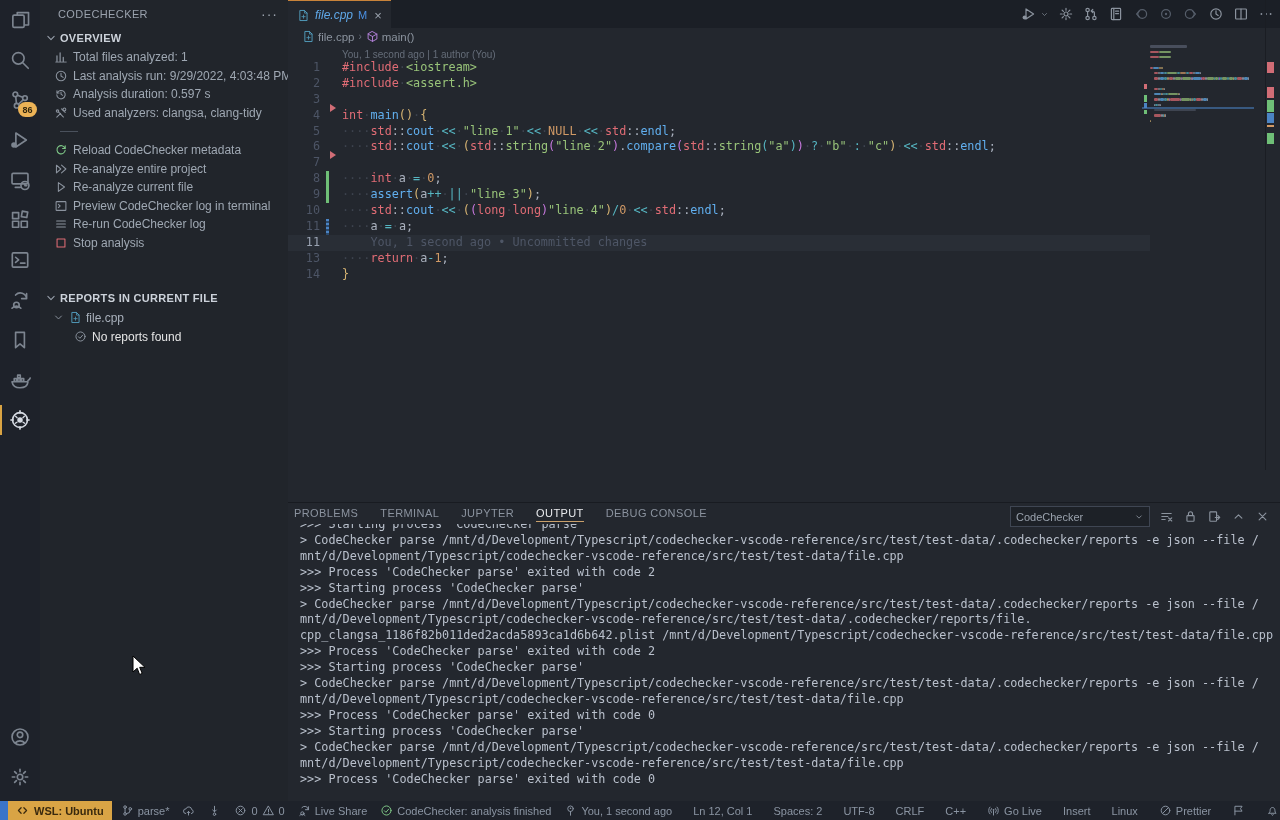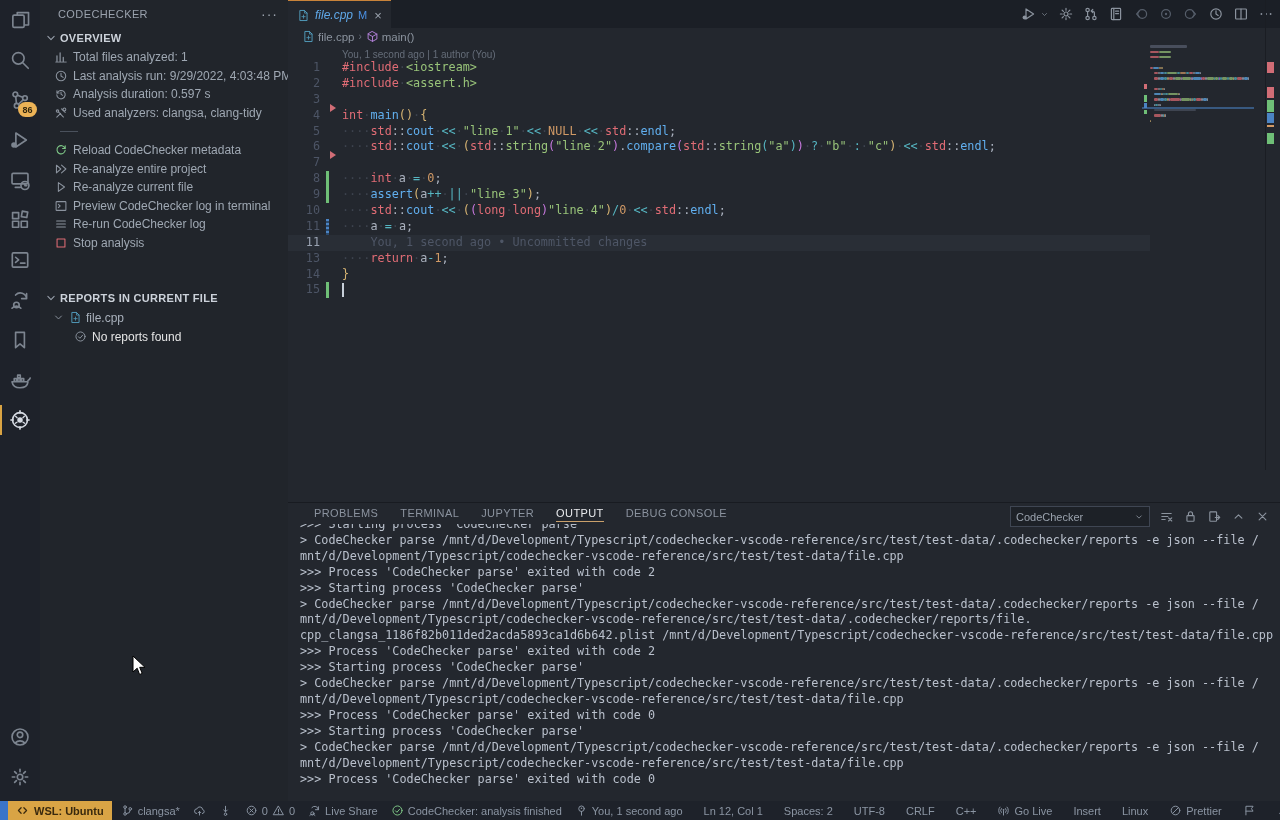--- a/index.html
+++ b/index.html
@@ -71,21 +71,21 @@
   #minimap{position:absolute;left:862px;top:44px;width:104px;height:100px;}
   .mrow{height:5.3px;position:relative;white-space:nowrap;}
   .mseg{display:inline-block;height:2.4px;margin-top:1.4px;vertical-align:top;opacity:.7;border-radius:1px;}
   .mgut{position:absolute;left:-6px;width:3px;}
   #mm-curline{position:absolute;left:-8px;right:0;height:2px;background:rgba(74,132,196,.55);}
   #ruler{position:absolute;left:977px;top:0;width:9px;height:470px;border-left:1px solid #1a1d23;}
   .rmark{position:absolute;left:1px;width:7px;}
 
   
   #panel{position:absolute;left:288px;top:502px;right:0;height:299px;background:#23272e;border-top:1px solid #181b21;}
-  #panel-tabs{position:absolute;left:26px;top:0;height:22px;display:flex;gap:22px;align-items:center;}
+  #panel-tabs{position:absolute;left:6px;top:0;height:22px;display:flex;gap:22px;align-items:center;}
   .ptab{font-size:11px;letter-spacing:.4px;color:#8b939f;cursor:pointer;padding-bottom:2px;}
   .ptab.active{color:#e8eaed;border-bottom:1.5px solid #c9a06b;}
   #panel-right{position:absolute;right:10px;top:3px;display:flex;align-items:center;gap:9px;color:#8b939e;}
   #channel-select{display:flex;align-items:center;width:128px;height:19px;border:1px solid #3f4653;background:#1d2127;
                   font-size:11px;color:#9aa2ad;padding:0 5px;justify-content:space-between;cursor:pointer;}
   #panel-right .ico{width:15px;height:15px;cursor:pointer;}
   #panel-body{position:absolute;left:0;top:21px;right:0;bottom:0;overflow:hidden;}
   #output{position:relative;top:-7px;padding-left:12px;font-size:11.8px;line-height:15.9px;color:#b9c0cc;white-space:pre;}
 
   
@@ -489,21 +489,20 @@
         <div class="line"><span class="ln">5</span><span class="ctext"><span class="tok-ws"><span class="wsdot">·</span><span class="wsdot">·</span><span class="wsdot">·</span><span class="wsdot">·</span></span><span class="tok-kw">std</span><span class="tok-fg">::</span><span class="tok-fn">cout</span><span class="tok-op"><span class="wsdot">·</span>&lt;&lt;</span><span class="tok-str"><span class="wsdot">·</span>"line<span class="wsdot">·</span>1"</span><span class="tok-op"><span class="wsdot">·</span>&lt;&lt;</span><span class="tok-num"><span class="wsdot">·</span>NULL</span><span class="tok-op"><span class="wsdot">·</span>&lt;&lt;</span><span class="tok-kw"><span class="wsdot">·</span>std</span><span class="tok-fg">::</span><span class="tok-fn">endl</span><span class="tok-fg">;</span></span></div>
         <div class="line"><span class="ln">6</span><span class="ctext"><span class="tok-ws"><span class="wsdot">·</span><span class="wsdot">·</span><span class="wsdot">·</span><span class="wsdot">·</span></span><span class="tok-kw">std</span><span class="tok-fg">::</span><span class="tok-fn">cout</span><span class="tok-op"><span class="wsdot">·</span>&lt;&lt;</span><span class="tok-p1"><span class="wsdot">·</span>(</span><span class="tok-kw">std</span><span class="tok-fg">::</span><span class="tok-str">string</span><span class="tok-p2">(</span><span class="tok-str">"line<span class="wsdot">·</span>2"</span><span class="tok-p2">)</span><span class="tok-fg">.</span><span class="tok-fn">compare</span><span class="tok-p2">(</span><span class="tok-kw">std</span><span class="tok-fg">::</span><span class="tok-str">string</span><span class="tok-p3">(</span><span class="tok-str">"a"</span><span class="tok-p3">)</span><span class="tok-p2">)</span><span class="tok-op"><span class="wsdot">·</span>?</span><span class="tok-str"><span class="wsdot">·</span>"b"</span><span class="tok-op"><span class="wsdot">·</span>:</span><span class="tok-str"><span class="wsdot">·</span>"c"</span><span class="tok-p1">)</span><span class="tok-op"><span class="wsdot">·</span>&lt;&lt;</span><span class="tok-kw"><span class="wsdot">·</span>std</span><span class="tok-fg">::</span><span class="tok-fn">endl</span><span class="tok-fg">;</span></span></div>
         <div class="line"><span class="ln">7</span><span class="del-tri"></span><span class="ctext"></span></div>
         <div class="line"><span class="ln">8</span><span class="deco-add"></span><span class="ctext"><span class="tok-ws"><span class="wsdot">·</span><span class="wsdot">·</span><span class="wsdot">·</span><span class="wsdot">·</span></span><span class="tok-kw">int</span><span class="tok-fg"><span class="wsdot">·</span>a</span><span class="tok-op"><span class="wsdot">·</span>=</span><span class="tok-num"><span class="wsdot">·</span>0</span><span class="tok-fg">;</span></span></div>
         <div class="line"><span class="ln">9</span><span class="deco-add"></span><span class="ctext"><span class="tok-ws"><span class="wsdot">·</span><span class="wsdot">·</span><span class="wsdot">·</span><span class="wsdot">·</span></span><span class="tok-fn">assert</span><span class="tok-p1">(</span><span class="tok-fg">a</span><span class="tok-op">++</span><span class="tok-op"><span class="wsdot">·</span>||</span><span class="tok-str"><span class="wsdot">·</span>"line<span class="wsdot">·</span>3"</span><span class="tok-p1">)</span><span class="tok-fg">;</span></span></div>
         <div class="line"><span class="ln">10</span><span class="ctext"><span class="tok-ws"><span class="wsdot">·</span><span class="wsdot">·</span><span class="wsdot">·</span><span class="wsdot">·</span></span><span class="tok-kw">std</span><span class="tok-fg">::</span><span class="tok-fn">cout</span><span class="tok-op"><span class="wsdot">·</span>&lt;&lt;</span><span class="tok-p1"><span class="wsdot">·</span>(</span><span class="tok-p2">(</span><span class="tok-kw">long<span class="wsdot">·</span>long</span><span class="tok-p2">)</span><span class="tok-str">"line<span class="wsdot">·</span>4"</span><span class="tok-p1">)</span><span class="tok-op">/</span><span class="tok-num">0</span><span class="tok-op"><span class="wsdot">·</span>&lt;&lt;</span><span class="tok-kw"><span class="wsdot">·</span>std</span><span class="tok-fg">::</span><span class="tok-fn">endl</span><span class="tok-fg">;</span></span></div>
         <div class="line"><span class="ln">11</span><span class="deco-mod"></span><span class="ctext"><span class="tok-ws"><span class="wsdot">·</span><span class="wsdot">·</span><span class="wsdot">·</span><span class="wsdot">·</span></span><span class="tok-fg">a</span><span class="tok-op"><span class="wsdot">·</span>=</span><span class="tok-fg"><span class="wsdot">·</span>a</span><span class="tok-fg">;</span></span></div>
         <div class="line cur"><span class="ln">11</span><span class="ctext"><span class="blame-txt mono">    You, 1 second ago • Uncommitted changes</span></span></div>
         <div class="line"><span class="ln">13</span><span class="ctext"><span class="tok-ws"><span class="wsdot">·</span><span class="wsdot">·</span><span class="wsdot">·</span><span class="wsdot">·</span></span><span class="tok-kw">return</span><span class="tok-fg"><span class="wsdot">·</span>a</span><span class="tok-op">-</span><span class="tok-num">1</span><span class="tok-fg">;</span></span></div>
         <div class="line"><span class="ln">14</span><span class="ctext"><span class="tok-p1">}</span></span></div>
-        <div class="line"><span class="ln">15</span><span class="deco-add"></span><span class="ctext"></span><span class="caret"></span></div>
       </div>
     <div id="minimap">
         <div class="mrow"><span class="mseg" style="width: 36.72px; background: rgb(89, 96, 112);"></span></div>
         <div class="mrow"><span class="mseg" style="width: 8.64px; background: rgb(224, 108, 117);"></span><span class="mseg" style="width: 11.88px; background: rgb(152, 195, 121);"></span></div>
         <div class="mrow"><span class="mseg" style="width: 8.64px; background: rgb(224, 108, 117);"></span><span class="mseg" style="width: 11.88px; background: rgb(152, 195, 121);"></span></div>
         <div class="mrow"></div>
         <div class="mrow"><span class="mseg" style="width: 3.24px; background: rgb(224, 108, 117);"></span><span class="mseg" style="width: 5.4px; background: rgb(97, 175, 239);"></span><span class="mseg" style="width: 2.16px; background: rgb(216, 181, 115);"></span><span class="mseg" style="width: 2.16px; background: rgb(216, 181, 115);"></span></div>
         <div class="mrow"><span class="mseg" style="width: 4.32px; background: transparent;"></span><span class="mseg" style="width: 3.24px; background: rgb(224, 108, 117);"></span><span class="mseg" style="width: 2.16px; background: rgb(171, 178, 191);"></span><span class="mseg" style="width: 4.32px; background: rgb(97, 175, 239);"></span><span class="mseg" style="width: 3.24px; background: rgb(86, 182, 194);"></span><span class="mseg" style="width: 9.72px; background: rgb(152, 195, 121);"></span><span class="mseg" style="width: 3.24px; background: rgb(86, 182, 194);"></span><span class="mseg" style="width: 5.4px; background: rgb(209, 154, 102);"></span><span class="mseg" style="width: 3.24px; background: rgb(86, 182, 194);"></span><span class="mseg" style="width: 4.32px; background: rgb(224, 108, 117);"></span><span class="mseg" style="width: 2.16px; background: rgb(171, 178, 191);"></span><span class="mseg" style="width: 4.32px; background: rgb(97, 175, 239);"></span><span class="mseg" style="width: 1.08px; background: rgb(171, 178, 191);"></span></div>
         <div class="mrow"><span class="mseg" style="width: 4.32px; background: transparent;"></span><span class="mseg" style="width: 3.24px; background: rgb(224, 108, 117);"></span><span class="mseg" style="width: 2.16px; background: rgb(171, 178, 191);"></span><span class="mseg" style="width: 4.32px; background: rgb(97, 175, 239);"></span><span class="mseg" style="width: 3.24px; background: rgb(86, 182, 194);"></span><span class="mseg" style="width: 2.16px; background: rgb(216, 181, 115);"></span><span class="mseg" style="width: 3.24px; background: rgb(224, 108, 117);"></span><span class="mseg" style="width: 2.16px; background: rgb(171, 178, 191);"></span><span class="mseg" style="width: 6.48px; background: rgb(152, 195, 121);"></span><span class="mseg" style="width: 1.08px; background: rgb(198, 120, 221);"></span><span class="mseg" style="width: 8.64px; background: rgb(152, 195, 121);"></span><span class="mseg" style="width: 1.08px; background: rgb(198, 120, 221);"></span><span class="mseg" style="width: 1.08px; background: rgb(171, 178, 191);"></span><span class="mseg" style="width: 7.56px; background: rgb(97, 175, 239);"></span><span class="mseg" style="width: 1.08px; background: rgb(198, 120, 221);"></span><span class="mseg" style="width: 3.24px; background: rgb(224, 108, 117);"></span><span class="mseg" style="width: 2.16px; background: rgb(171, 178, 191);"></span><span class="mseg" style="width: 6.48px; background: rgb(152, 195, 121);"></span><span class="mseg" style="width: 1.08px; background: rgb(86, 182, 194);"></span><span class="mseg" style="width: 3.24px; background: rgb(152, 195, 121);"></span><span class="mseg" style="width: 1.08px; background: rgb(86, 182, 194);"></span><span class="mseg" style="width: 1.08px; background: rgb(198, 120, 221);"></span><span class="mseg" style="width: 2.16px; background: rgb(86, 182, 194);"></span><span class="mseg" style="width: 4.32px; background: rgb(152, 195, 121);"></span><span class="mseg" style="width: 2.16px; background: rgb(86, 182, 194);"></span><span class="mseg" style="width: 4.32px; background: rgb(152, 195, 121);"></span><span class="mseg" style="width: 1.08px; background: rgb(216, 181, 115);"></span><span class="mseg" style="width: 3.24px; background: rgb(86, 182, 194);"></span><span class="mseg" style="width: 4.32px; background: rgb(224, 108, 117);"></span><span class="mseg" style="width: 2.16px; background: rgb(171, 178, 191);"></span><span class="mseg" style="width: 4.32px; background: rgb(97, 175, 239);"></span><span class="mseg" style="width: 1.08px; background: rgb(171, 178, 191);"></span></div>
         <div class="mrow"></div>
@@ -595,21 +594,21 @@
         </div>
         <div class="sb-item">
           <span class="ico">
             <svg viewBox="0 0 16 16">
               <circle cx="5" cy="3.8" r="1.6"></circle>
               <circle cx="5" cy="12.2" r="1.6"></circle>
               <circle cx="11.4" cy="6" r="1.6"></circle>
               <path d="M5 5.4 V10.6 M11.4 7.6 a4.2 4.2 0 0 1 -4.2 4.2"></path>
             </svg>
           </span>
-          <span>clangsa*</span>
+          <span>parse*</span>
         </div>
         <div class="sb-item">
           <span class="ico">
             <svg viewBox="0 0 16 16">
               <path d="M4.6 11.8 a2.9 2.9 0 0 1 0.3 -5.8 a3.6 3.6 0 0 1 7 0.9 a2.5 2.5 0 0 1 -0.3 4.9"></path>
               <path d="M8 13.6 V9.2 M6.4 10.7 L8 9.1 l1.6 1.6"></path>
             </svg>
           </span>
         </div>
         <div class="sb-item">

